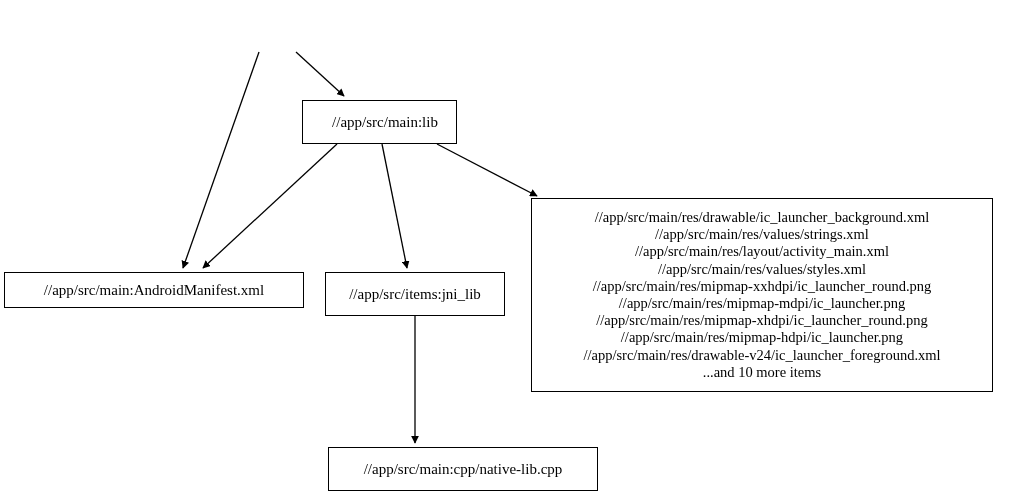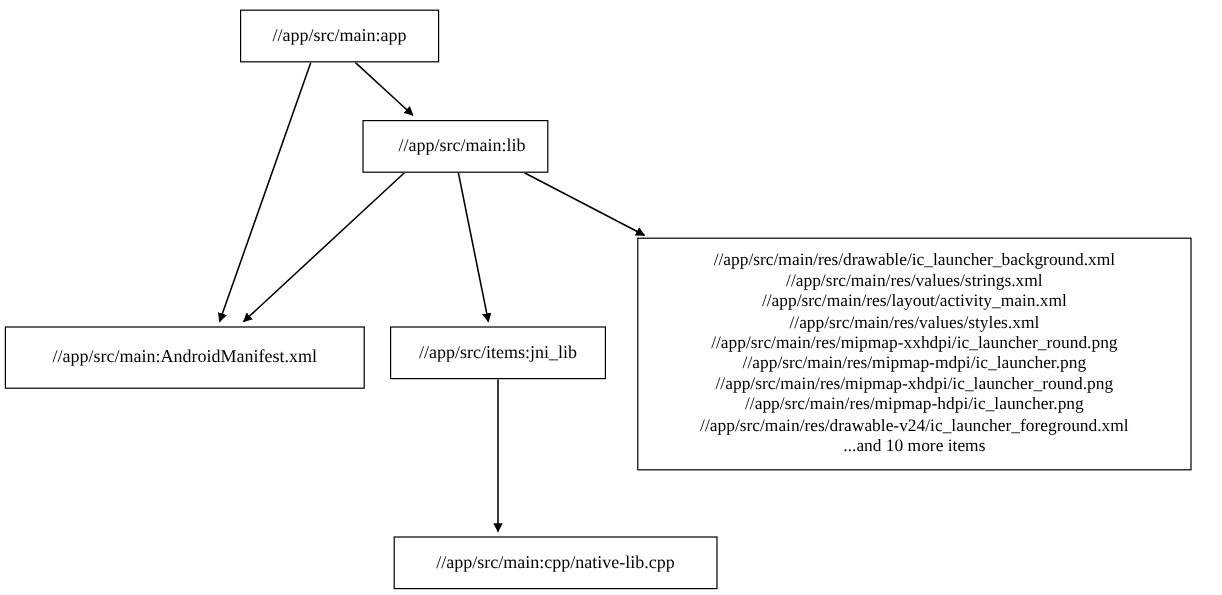--- a/index.html
+++ b/index.html
@@ -74,29 +74,26 @@
 
     <g>
       <path d="M 437 144 L 537 196" stroke="#000000" stroke-width="1.3" fill="none" marker-end="url(#arrow)"></path>
     </g>
 
     <g>
       <path d="M 415 316 L 415 443" stroke="#000000" stroke-width="1.3" fill="none" marker-end="url(#arrow)"></path>
     </g>
   </svg>
 
-  <div class="node" style="left:200px; top:8px; width:166px; height:44px;">
-    <span>//app/src/main:app</span>
-  </div>
 
   <div class="node" style="left:302px; top:100px; width:155px; height:44px;padding-left:17px;">
     <span>//app/src/main:lib</span>
   </div>
 
-  <div class="node" style="left:4px; top:272px; width:300px; height:52px;">
+  <div class="node" style="left:4px; top:272px; width:300px; height:36px;">
     <span>//app/src/main:AndroidManifest.xml</span>
   </div>
 
   <div class="node" style="left:325px; top:272px; width:180px; height:44px;">
     <span>//app/src/items:jni_lib</span>
   </div>
 
   <div class="node multiline" style="left:531px; top:198px; width:462px; height:194px;">
     <span>//app/src/main/res/drawable/ic_launcher_background.xml
 //app/src/main/res/values/strings.xml

